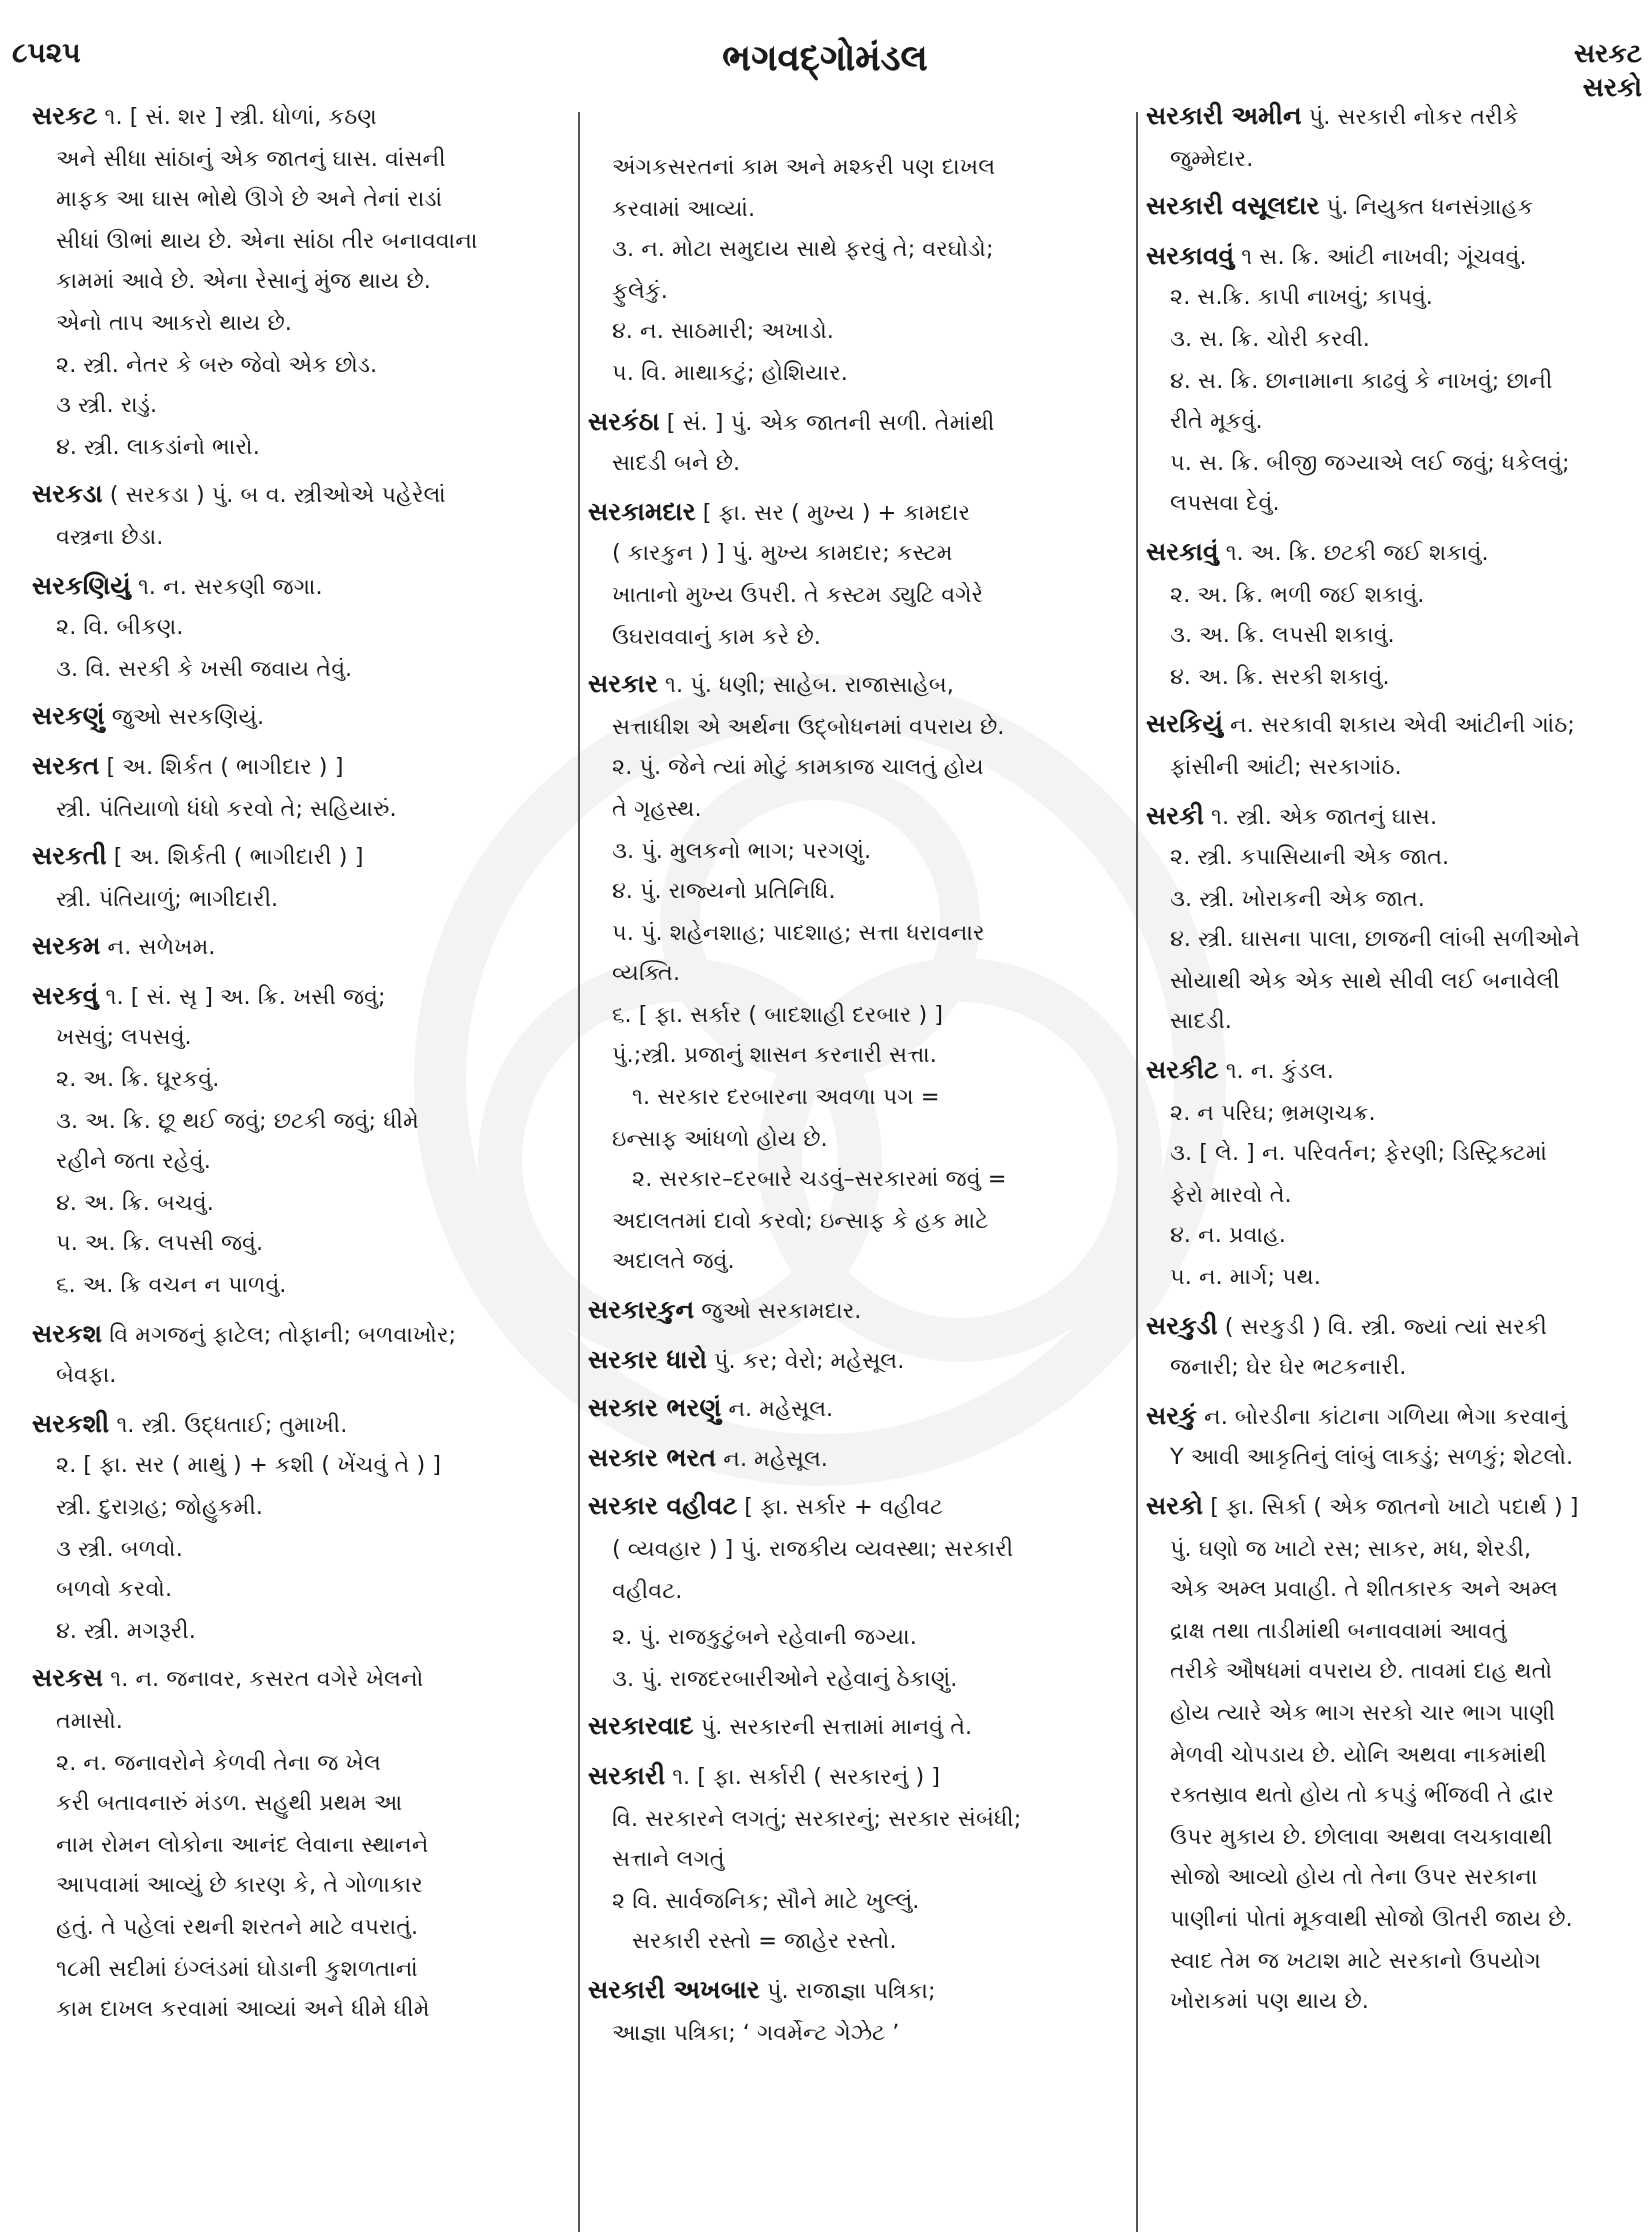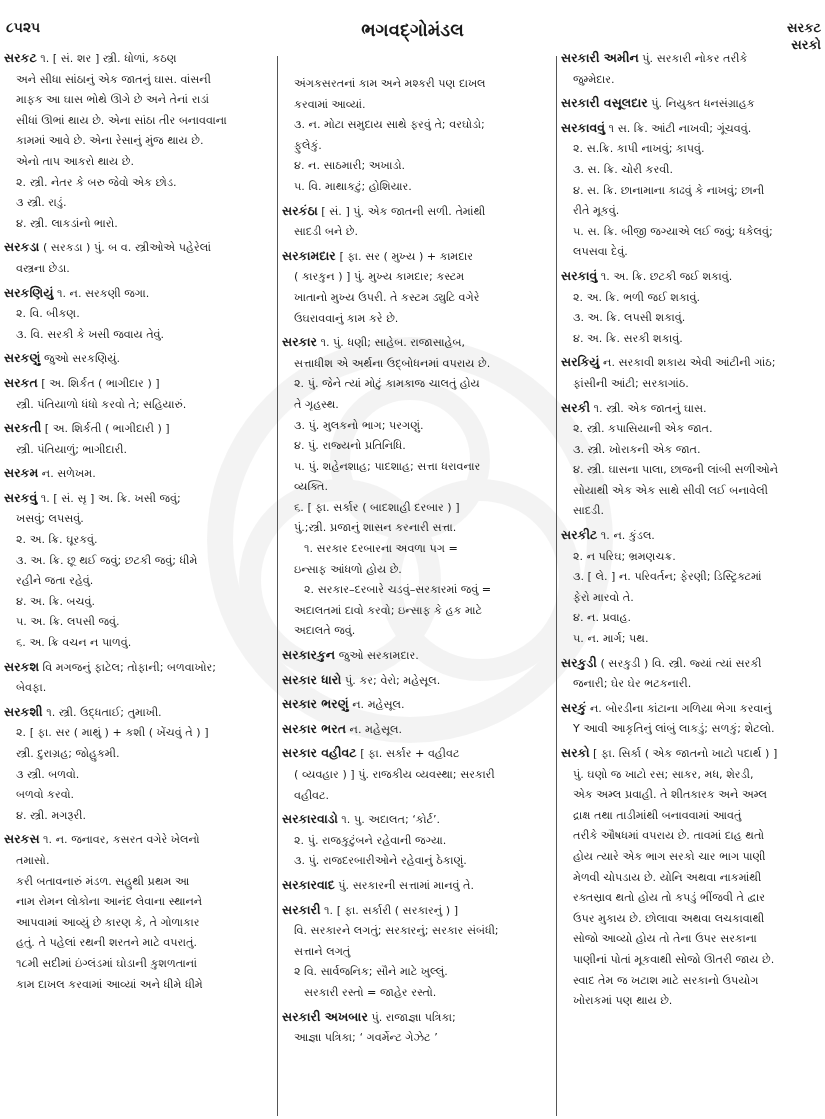--- a/index.html
+++ b/index.html
@@ -19,21 +19,21 @@
     font-family: "DejaVu Serif", serif;
   }
   .running-title {
     position: absolute; left: 0; width: 825px; top: 4px; text-align: center;
     font-size: 18px; font-weight: bold; font-family: "DejaVu Serif", serif;
   }
   .guide-words {
     position: absolute; right: 4px; top: 4px; text-align: right;
     font-size: 13px; font-weight: bold; line-height: 17px;
   }
-  .columns { position: absolute; top: 48px; left: 0; width: 655px; height: 1071px; }
+  .columns { position: absolute; top: 48px; left: 12px; width: 655px; height: 1071px; }
   .col {
     position: absolute; top: 0; height: 1071px; box-sizing: border-box;
     font-size: 11.2px; line-height: 20.6px; overflow: hidden;
   }
   .col-1 { left: 4px; width: 270px; padding-right: 6px; }
   .col-2 { left: 282px; width: 270px; padding-right: 6px; margin-top: 26px; }
   .col-3 { left: 561px; width: 262px; }
   .divider {
     position: absolute; top: 8px; width: 1px; height: 1060px; background: #555;
   }
@@ -120,20 +120,21 @@
         <span class="line"><span class="hw">સરકશી</span><span> ૧. સ્ત્રી. ઉદ્ધતાઈ; તુમાખી.</span></span>
         <span class="line indent"><span>૨. [ ફા. સર ( માથું ) + કશી ( ખેંચવું તે ) ]</span></span>
         <span class="line indent"><span>સ્ત્રી. દુરાગ્રહ; જોહુકમી.</span></span>
         <span class="line indent"><span>૩ સ્ત્રી. બળવો.</span></span>
         <span class="line indent"><span>બળવો કરવો.</span></span>
         <span class="line indent"><span>૪. સ્ત્રી. મગરૂરી.</span></span>
       </div>
       <div class="entry">
         <span class="line"><span class="hw">સરકસ</span><span> ૧. ન. જનાવર, કસરત વગેરે ખેલનો</span></span>
         <span class="line indent"><span>તમાસો.</span></span>
+        <span class="line indent"><span>૨. ન. જનાવરોને કેળવી તેના જ ખેલ</span></span>
         <span class="line indent"><span>કરી બતાવનારું મંડળ. સહુથી પ્રથમ આ</span></span>
         <span class="line indent"><span>નામ રોમન લોકોના આનંદ લેવાના સ્થાનને</span></span>
         <span class="line indent"><span>આપવામાં આવ્યું છે કારણ કે, તે ગોળાકાર</span></span>
         <span class="line indent"><span>હતું. તે પહેલાં રથની શરતને માટે વપરાતું.</span></span>
         <span class="line indent"><span>૧૮મી સદીમાં ઇંગ્લંડમાં ઘોડાની કુશળતાનાં</span></span>
         <span class="line indent"><span>કામ દાખલ કરવામાં આવ્યાં અને ધીમે ધીમે</span></span>
       </div>
     </div>
   <div class="col col-2">
       <div class="entry">
@@ -182,21 +183,20 @@
       </div>
       <div class="entry">
         <span class="line"><span class="hw">સરકાર ભરત</span><span> ન. મહેસૂલ.</span></span>
       </div>
       <div class="entry">
         <span class="line"><span class="hw">સરકાર વહીવટ</span><span> [ ફા. સર્કાર + વહીવટ</span></span>
         <span class="line indent"><span>( વ્યવહાર ) ] પું. રાજકીય વ્યવસ્થા; સરકારી</span></span>
         <span class="line indent"><span>વહીવટ.</span></span>
       </div>
       <div class="entry">
-        <span class="line"><span class="hw">સરકારવાડો</span><span> ૧. પુ. અદાલત; ‘કોર્ટ’.</span></span>
         <span class="line indent"><span>૨. પું. રાજકુટુંબને રહેવાની જગ્યા.</span></span>
         <span class="line indent"><span>૩. પું. રાજદરબારીઓને રહેવાનું ઠેકાણું.</span></span>
       </div>
       <div class="entry">
         <span class="line"><span class="hw">સરકારવાદ</span><span> પું. સરકારની સત્તામાં માનવું તે.</span></span>
       </div>
       <div class="entry">
         <span class="line"><span class="hw">સરકારી</span><span> ૧. [ ફા. સર્કારી ( સરકારનું ) ]</span></span>
         <span class="line indent"><span>વિ. સરકારને લગતું; સરકારનું; સરકાર સંબંધી;</span></span>
         <span class="line indent"><span>સત્તાને લગતું</span></span>

